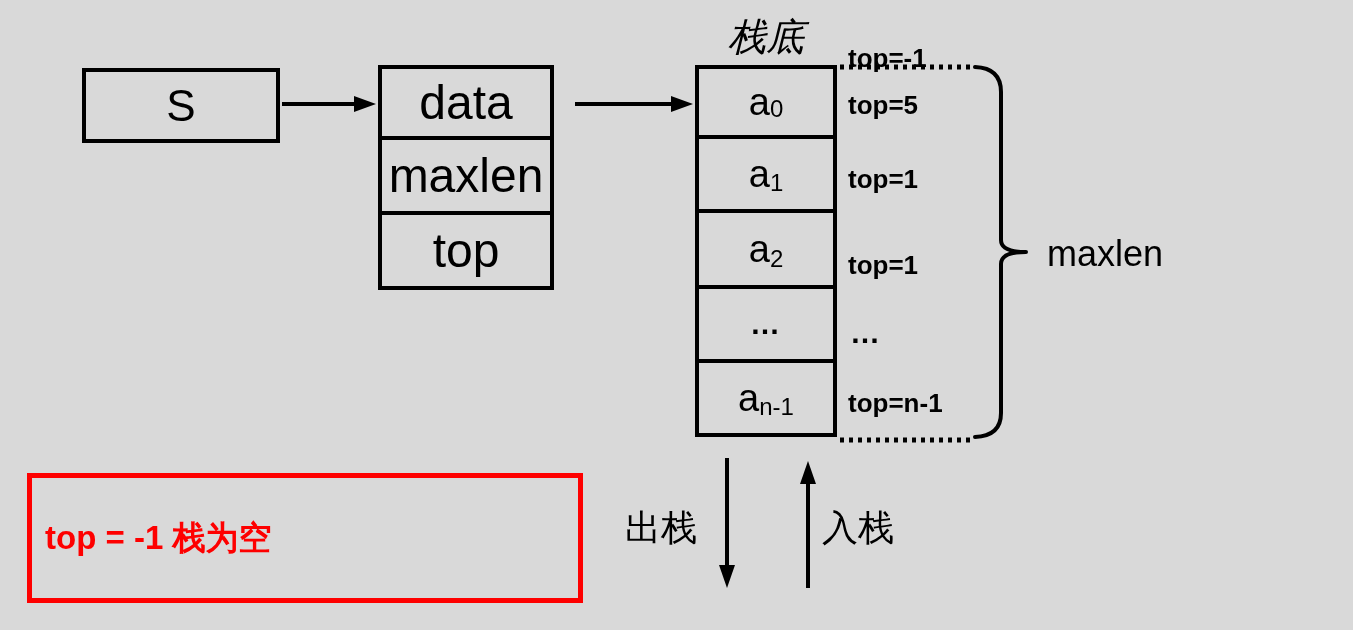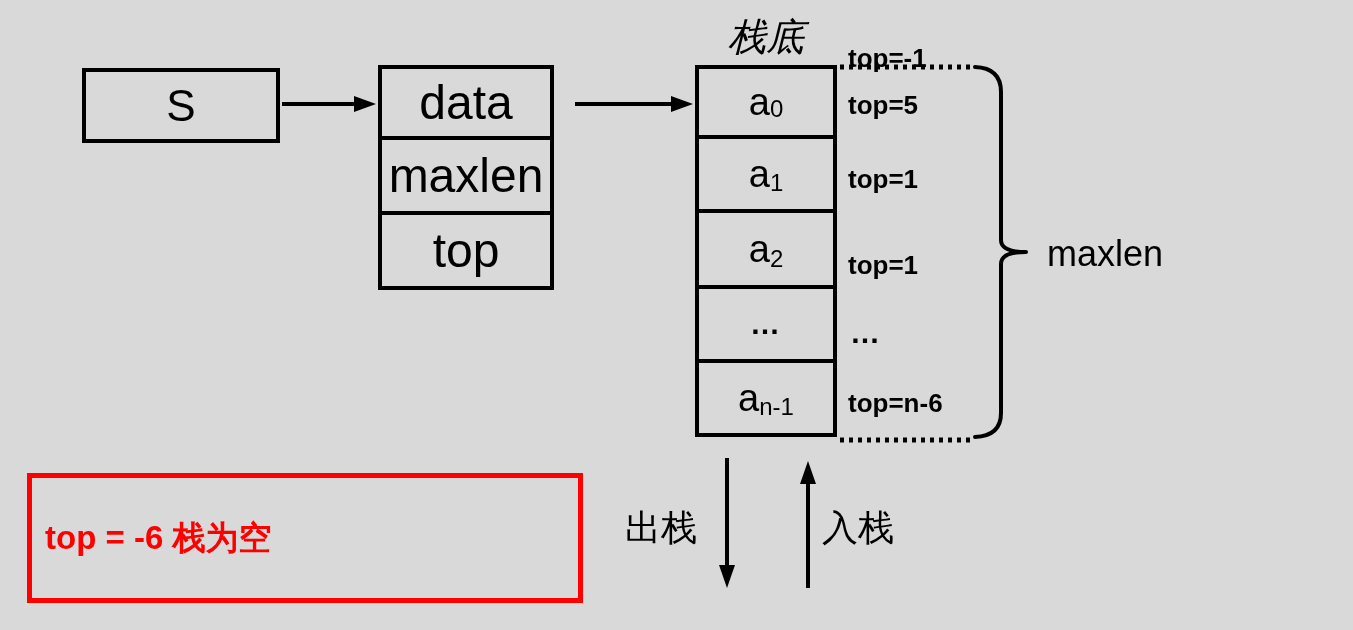--- a/index.html
+++ b/index.html
@@ -114,24 +114,24 @@
       <span class="sub">n-1</span>
   </div>
 
   <div class="label stack-bottom-label">栈底</div>
 
   <div class="label top-label" style="top:15px;margin-top:28px;">top=-1</div>
   <div class="label top-label" style="top:90px;">top=5</div>
   <div class="label top-label" style="top:164px;">top=1</div>
   <div class="label top-label" style="top:250px;">top=1</div>
   <div class="label dots-label">…</div>
-  <div class="label top-label" style="top:388px;">top=n-6</div>
+  <div class="label top-label" style="top:388px;">top=n-1</div>
 
   <div class="label maxlen-label">maxlen</div>
 
   <div class="label pop-label">出栈</div>
   <div class="label push-label">入栈</div>
 
   <div class="note-box">
-    <div class="note-line">top = -6 栈为空</div>
+    <div class="note-line">top = -1 栈为空</div>
   </div>
 
 </div>
 
 </body></html>

